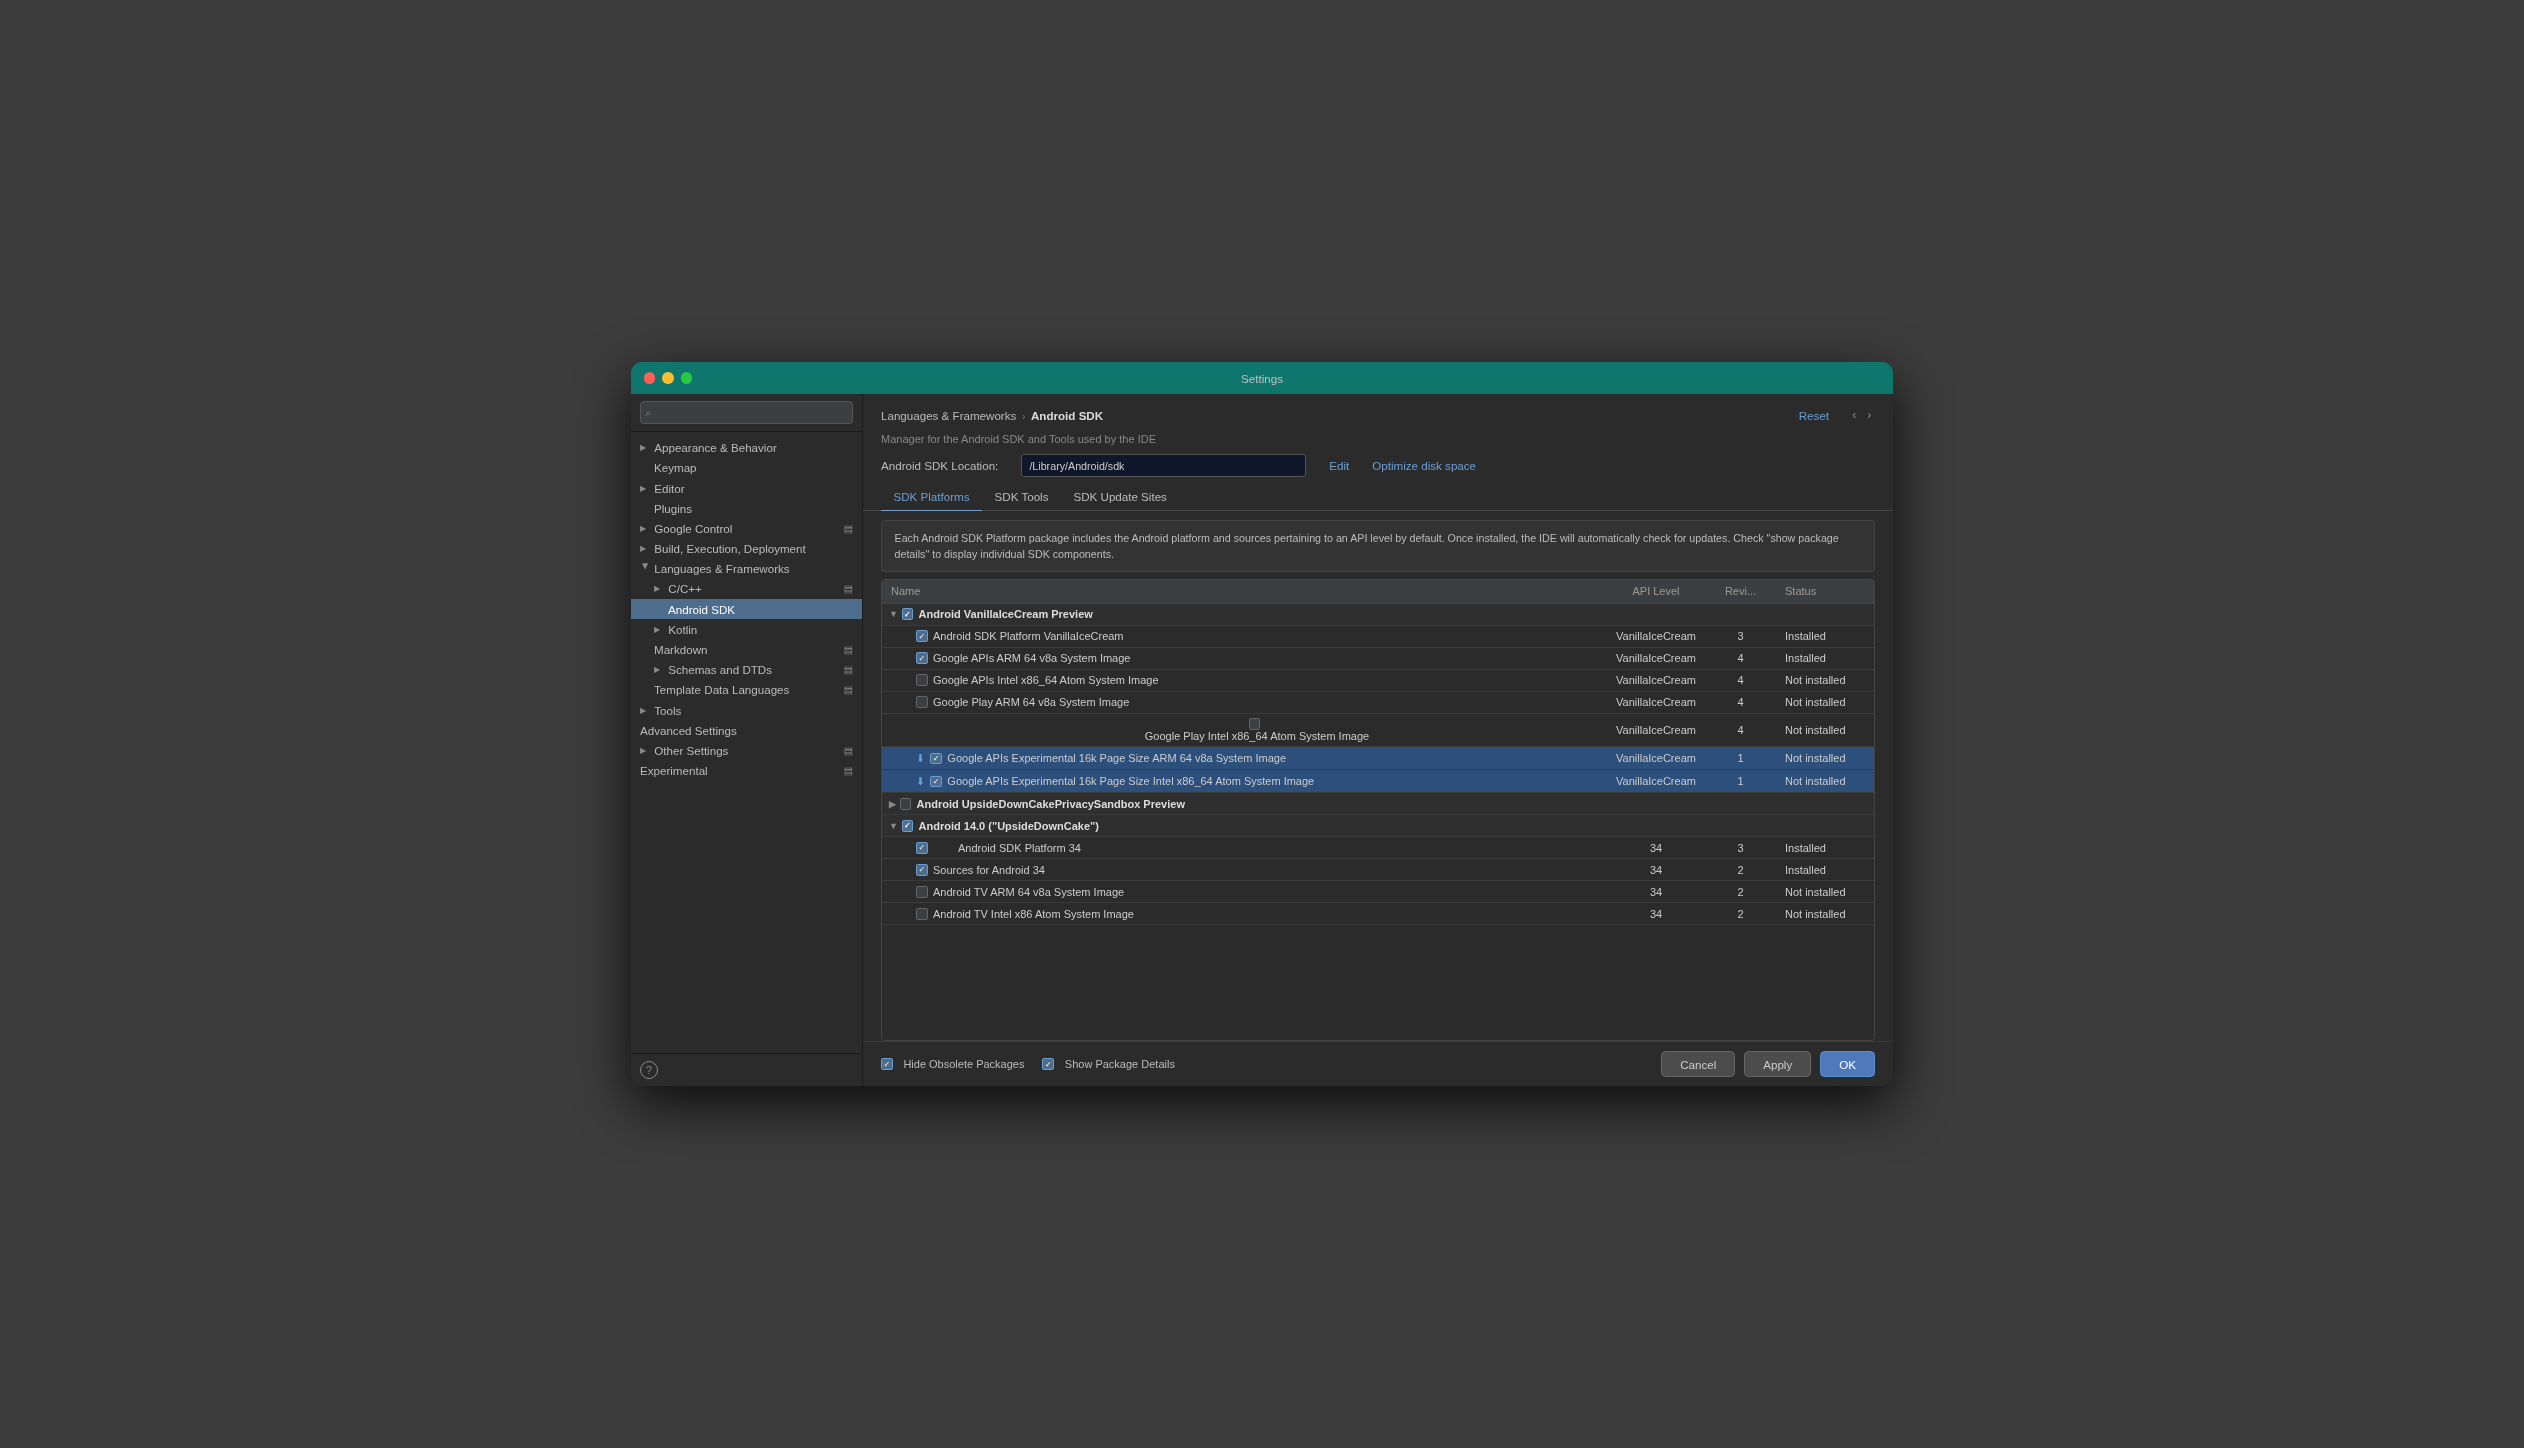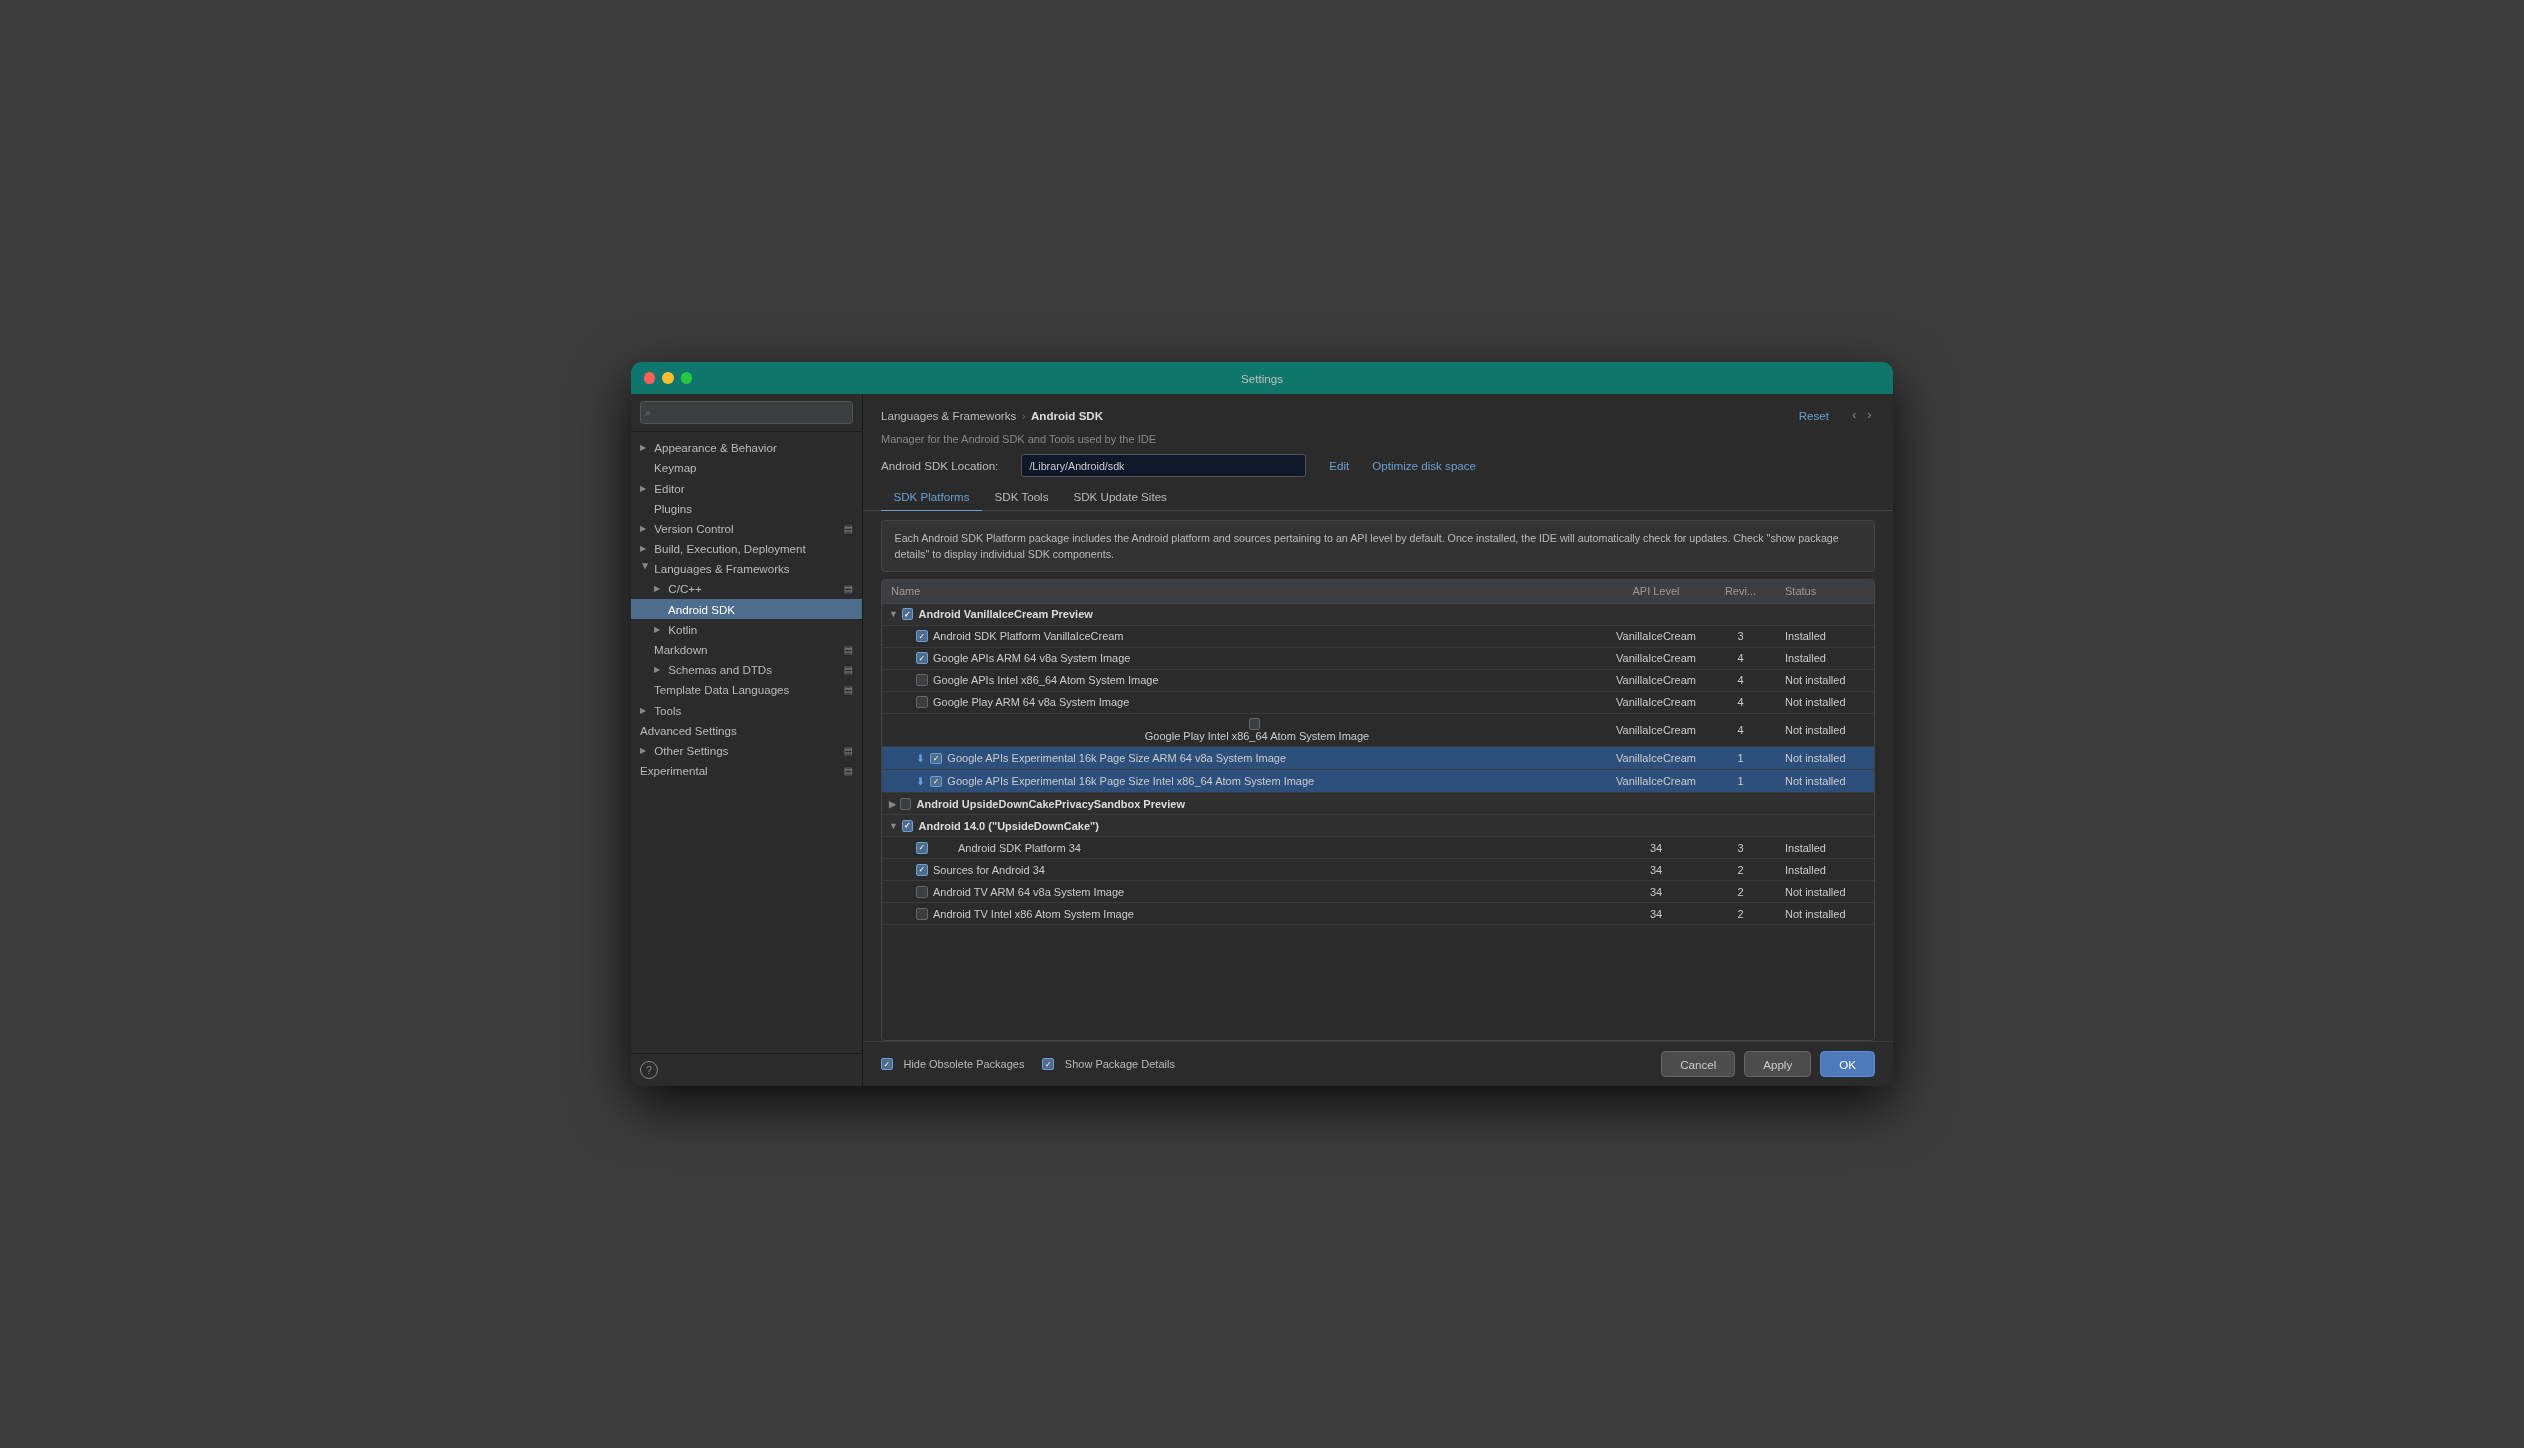--- a/index.html
+++ b/index.html
@@ -414,21 +414,21 @@
           <span class="nav-arrow">▶</span>
           <span>Editor</span>
         </div>
 
         <div class="nav-item indent1">
           <span>Plugins</span>
         </div>
 
         <div class="nav-item">
           <span class="nav-arrow">▶</span>
-          <span>Version Control</span>
+          <span>Google Control</span>
           <span class="nav-icon-btn">▤</span>
         </div>
 
         <div class="nav-item">
           <span class="nav-arrow">▶</span>
           <span>Build, Execution, Deployment</span>
         </div>
 
         <div class="nav-item">
           <span class="nav-arrow open">▶</span>

